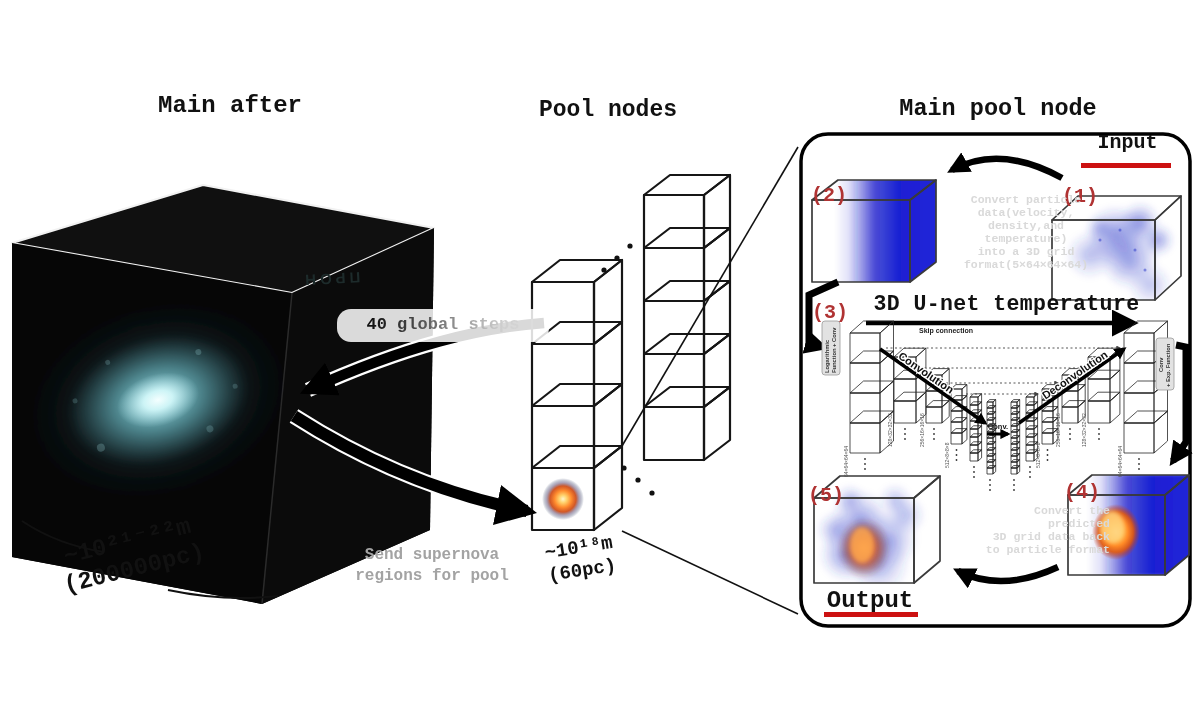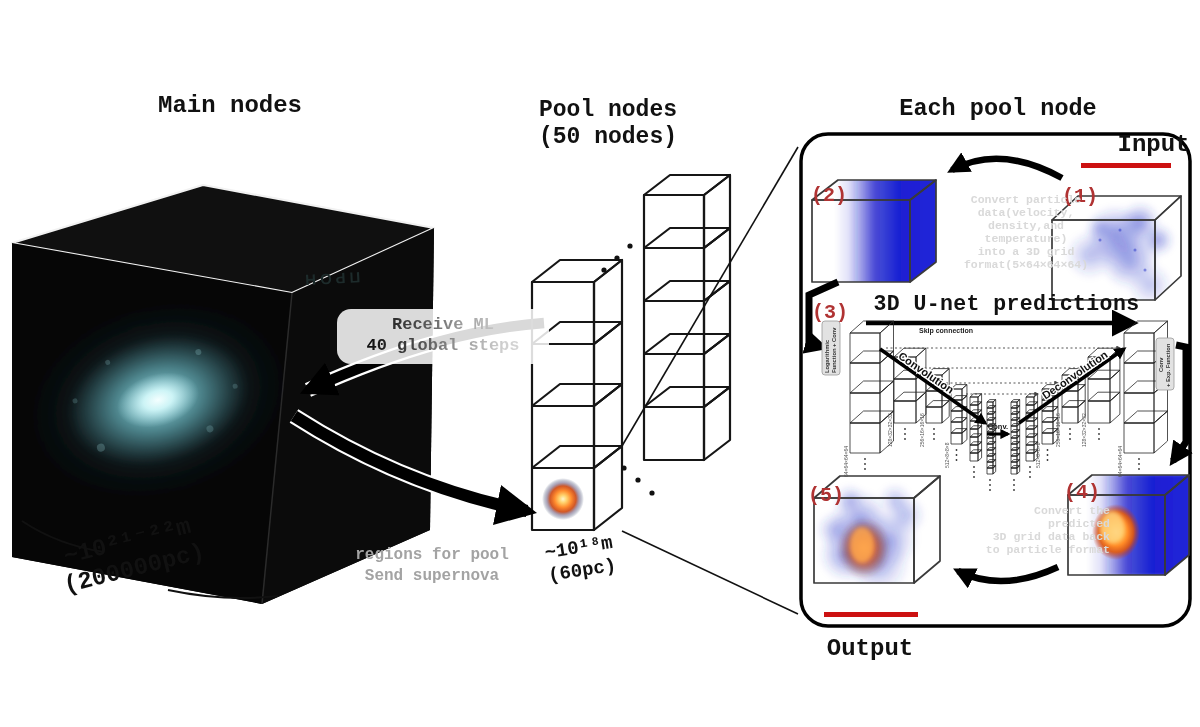--- a/index.html
+++ b/index.html
@@ -567,63 +567,61 @@
     <text transform="translate(1163,372) rotate(-90)" font-family="Liberation Sans, sans-serif" font-size="5.8" font-weight="bold" fill="#333">Conv</text>
     <text transform="translate(1170,387) rotate(-90)" font-family="Liberation Sans, sans-serif" font-size="5.8" font-weight="bold" fill="#333">+ Exp. Function</text>
     <text x="946" y="333" text-anchor="middle" font-family="Liberation Sans, sans-serif" font-size="7" font-weight="bold" fill="#222">Skip connection</text>
     <text x="998" y="429" text-anchor="middle" font-family="Liberation Sans, sans-serif" font-size="7.5" font-weight="bold" fill="#111">Conv.</text>
     <text transform="translate(924,376) rotate(34.5)" text-anchor="middle" font-family="Liberation Sans, sans-serif" font-size="11" font-weight="bold" fill="#111" stroke="#fff" stroke-width="2.5" paint-order="stroke">Convolution</text>
     <text transform="translate(1077,378) rotate(-34.5)" text-anchor="middle" font-family="Liberation Sans, sans-serif" font-size="11" font-weight="bold" fill="#111" stroke="#fff" stroke-width="2.5" paint-order="stroke">Deconvolution</text>
   </g>
 </svg>
 
 <div class="lbl" style="left:95px;top:92px;width:270px;font-size:24px;">
-  <div>Main nodes</div>
+  <div>Main after</div>
 </div>
 
 <div class="lbl" style="left:498px;top:97px;width:220px;font-size:23px;text-align:center;">
   <div>Pool nodes</div>
-  <div>(50 nodes)</div>
 </div>
 
-<div class="lbl" style="left:878px;top:95px;width:240px;font-size:23.5px;">Each pool node</div>
-
-<div class="lbl" style="left:1106px;top:131px;width:95px;font-size:24px;">Input</div>
+<div class="lbl" style="left:878px;top:95px;width:240px;font-size:23.5px;">Main pool node</div>
+
+<div class="lbl" style="left:1080px;top:131px;width:95px;font-size:20px;">Input</div>
 <div class="redline" style="left: 1081px; top: 163px; width: 90px; height: 5px; background: rgb(204, 17, 17);"></div>
 
-<div class="lbl" style="left:820px;top:587px;width:100px;font-size:24px;margin-top:48px;">Output</div>
+<div class="lbl" style="left:820px;top:587px;width:100px;font-size:24px;">Output</div>
 <div class="redline" style="left: 824px; top: 612px; width: 94px; height: 5px; background: rgb(204, 17, 17);"></div>
 
 <div class="step" style="left: 1062px; top: 185px; color: rgb(176, 51, 51);">(1)</div>
 <div class="step" style="left: 811px; top: 184px; color: rgb(176, 51, 51);">(2)</div>
 <div class="step" style="left: 812px; top: 301px; color: rgb(176, 51, 51);">(3)</div>
 <div class="step" style="left: 1064px; top: 481px; color: rgb(176, 51, 51);">(4)</div>
 <div class="step" style="left: 808px; top: 484px; color: rgb(176, 51, 51);">(5)</div>
 
-<div class="lbl" style="left:864px;top:292px;width:285px;font-size:21.5px;letter-spacing:0.4px;">3D U-net predictions</div>
+<div class="lbl" style="left:864px;top:292px;width:285px;font-size:21.5px;letter-spacing:0.4px;">3D U-net temperature</div>
 
 <div class="lbl pre faded" style="left: 928px; top: 193px; width: 132px; font-size: 11.5px; line-height: 1.13; color: rgb(217, 217, 217);">Convert particle
 data(velocity,
 density,and
 temperature)
 into a 3D grid
 format(5×64×64×64)</div>
 <div class="lbl pre faded" style="left: 928px; top: 504px; width: 150px; font-size: 11.5px; line-height: 1.13; color: rgb(217, 217, 217); text-align: right;">Convert the
 predicted
 3D grid data back
 to particle format</div>
 
 <div class="lbl fade-text" style="left:337px;top:309px;width:212px;font-size:17px;line-height:1.25;background:rgba(255,255,255,0.85);border-radius:14px;padding:5px 0 7px;">
-  <div>Receive ML</div>
   <div>40 global steps</div>
 </div>
 
 <div class="lbl sendgray" style="left: 327px; top: 545px; width: 210px; font-size: 16px; line-height: 1.3; color: rgb(163, 163, 163);">
+  <div>Send supernova</div>
   <div>regions for pool</div>
-  <div>Send supernova</div>
 </div>
 
 <div class="lbl" style="left:24px;top:533px;width:215px;font-size:24px;line-height:1.15;transform:rotate(-14deg);transform-origin:40% 50%;">
   <div>~10²¹⁻²²m</div>
   <div>(200000pc)</div>
 </div>
 
 <div class="lbl" style="left:508px;top:537px;width:145px;font-size:19px;line-height:1.2;transform:rotate(-9deg);">
   <div>~10¹⁸m</div>
   <div>(60pc)</div>

